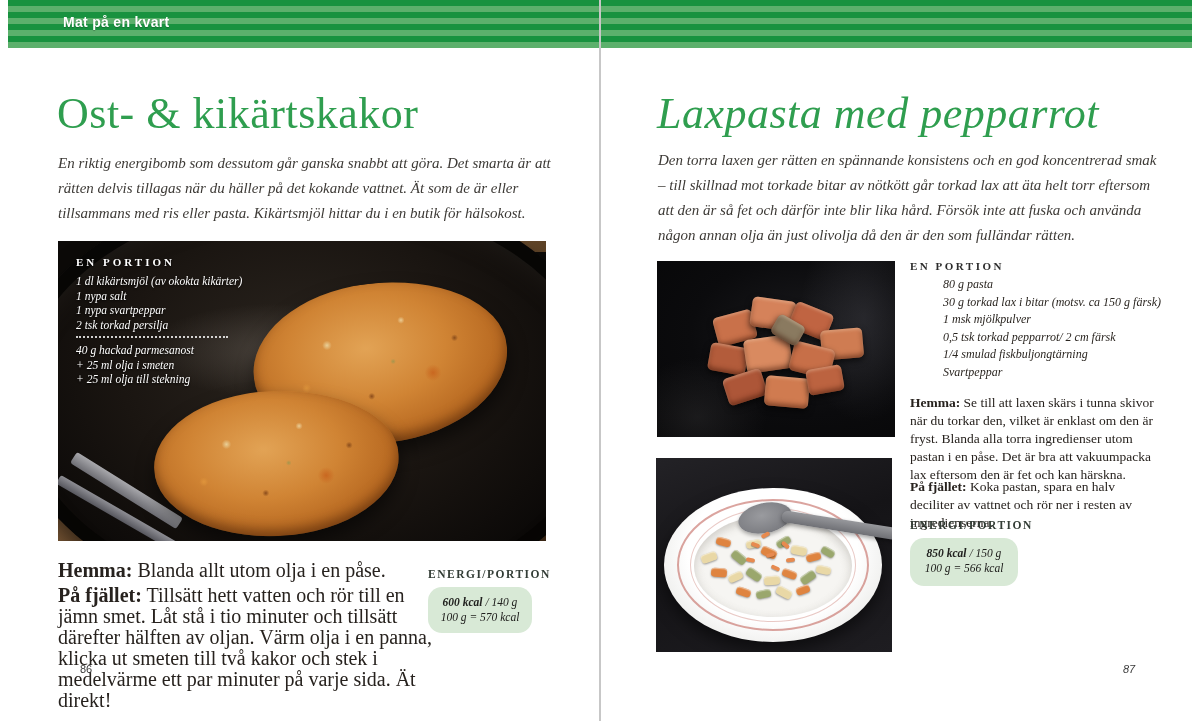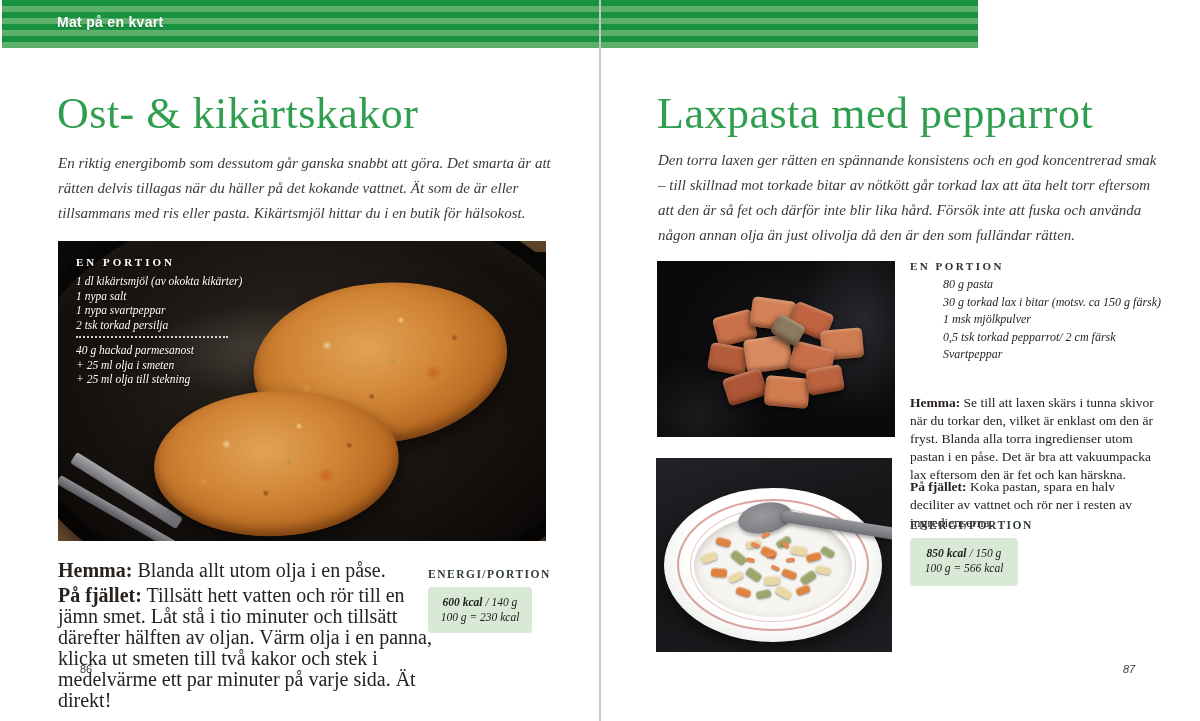--- a/index.html
+++ b/index.html
@@ -1,21 +1,21 @@
 <!DOCTYPE html>
 <html><head>
 <meta charset="utf-8">
 <style>
   * { margin:0; padding:0; box-sizing:border-box; }
   html,body { width:1200px; height:721px; background:#ffffff; overflow:hidden; }
   body { font-family:"Liberation Serif", serif; }
   .spread { position:relative; width:1200px; height:721px; background:#fff; }
 
   
-  .band { position:absolute; left:2px; top:0; width:976px; height:48px;
+  .band { position:absolute; left:8px; top:0; width:1184px; height:48px;
     background:repeating-linear-gradient(180deg,#18923f 0px,#18923f 6px,#5cb06c 6px,#5cb06c 12px); }
   .band-label { position:absolute; left:55px; top:14px; color:#fff;
     font-family:"Liberation Sans", sans-serif; font-weight:bold; font-size:14px; letter-spacing:.3px;
     text-shadow:0 1px 1px rgba(0,0,0,.25); }
 
   
   .gutter { position:absolute; left:599px; top:0; width:2px; height:721px; background:#c7c7c7; }
 
   .page-title { position:absolute; font-size:44px; font-weight:normal; color:#2f9e4f; letter-spacing:.5px; white-space:nowrap; }
   .intro { position:absolute; font-style:italic; font-size:15px; line-height:25px; color:#3d3a36; }
@@ -93,21 +93,21 @@
   
   .step { position:absolute; font-size:20px; line-height:21px; color:#27221e; }
   .step strong { font-weight:bold; }
   .step-sm { font-size:13.5px; line-height:18px; }
 
   .portion-col-heading { position:absolute; font-size:11px; font-weight:bold; letter-spacing:2.5px; color:#2c2c2c; }
   .portion-list { position:absolute; list-style:none;margin-left:33px; }
   .portion-list li { font-size:12px; font-style:italic; line-height:17.5px; color:#2a2520; white-space:nowrap; }
 
   .energy-label { position:absolute; font-size:11.5px; font-weight:bold; letter-spacing:1.5px; color:#333d36; }
-  .energy-box { position:absolute; background:#d8e9d6; border-radius:4px; text-align:center;
+  .energy-box { position:absolute; background:#d8e9d6; border-radius:14px; text-align:center;
     font-style:italic; font-size:11.5px; color:#20201e; line-height:15px; padding-top:8px; }
   .energy-box .b { font-weight:bold; }
 
   .pagenum { position:absolute; font-family:"Liberation Sans", sans-serif; font-size:11px; color:#3a3a3a;margin-left:23px; }
 </style>
 </head>
 <body>
 
 <div class="spread">
 
@@ -154,26 +154,26 @@
     <span>Blanda allt utom olja i en påse.</span>
   </p>
   <p class="step" style="left:58px; top:585px; width:375px;">
     <strong>På fjället:</strong>
     <span>Tillsätt hett vatten och rör till en jämn smet. Låt stå i tio minuter och tillsätt därefter hälften av oljan. Värm olja i en panna, klicka ut smeten till två kakor och stek i medelvärme ett par minuter på varje sida. Ät direkt!</span>
   </p>
 
   <div class="energy-label" style="left:428px; top:568px;">ENERGI/PORTION</div>
   <div class="energy-box" style="left:428px; top:587px; width:104px; height:46px;">
     <span class="b">600 kcal</span><span> / 140 g</span><br>
-    <span>100 g = 230 kcal</span>
+    <span>100 g = 570 kcal</span>
   </div>
 
   <div class="pagenum" style="left:57px; top:663px;">86</div>
 
-  <h1 class="page-title" style="left:657px; top:88px;">Laxpasta med pepparrot</h1>
+  <h1 class="page-title" style="left:657px; top:88px;font-style:italic;">Laxpasta med pepparrot</h1>
 
   <p class="intro" style="left:658px; top:148px; width:505px;">Den torra laxen ger rätten en spännande konsistens och en god koncentrerad smak – till skillnad mot torkade bitar av nötkött går torkad lax att äta helt torr eftersom att den är så fet och därför inte blir lika hård. Försök inte att fuska och använda någon annan olja än just olivolja då den är den som fulländar rätten.</p>
 
   <div class="photo salmon-bg" style="left:657px; top:261px; width:238px; height:176px;">
     <div class="glow-tr"></div>
     <div class="glow-bl"></div>
     <i class="fish" style="left:58px; top:52px; width:40px; height:30px; transform:rotate(-15deg); background:#c9714a;"></i>
     <i class="fish" style="left:94px; top:38px; width:44px; height:30px; transform:rotate(8deg); background:#d5825a;"></i>
     <i class="fish" style="left:134px; top:46px; width:40px; height:28px; transform:rotate(22deg); background:#c06442;"></i>
     <i class="fish" style="left:164px; top:68px; width:42px; height:30px; transform:rotate(-5deg); background:#cf7c52;"></i>
@@ -221,20 +221,21 @@
     <i class="shred" style="left:130px; top:100px; transform:rotate(-5deg);"></i>
     <i class="shred" style="left:115px; top:108px; transform:rotate(25deg);"></i>
   </div>
 
   <div class="portion-col-heading" style="left:910px; top:260px;">EN PORTION</div>
   <ul class="portion-list" style="left:910px; top:276px;">
     <li>80 g pasta</li>
     <li>30 g torkad lax i bitar (motsv. ca 150 g färsk)</li>
     <li>1 msk mjölkpulver</li>
     <li>0,5 tsk torkad pepparrot/ 2 cm färsk</li>
+    <li>1/4 smulad fiskbuljongtärning</li>
     <li>Svartpeppar</li>
   </ul>
 
   <p class="step step-sm" style="left:910px; top:394px; width:246px;">
     <strong>Hemma:</strong>
     <span>Se till att laxen skärs i tunna skivor när du torkar den, vilket är enklast om den är fryst. Blanda alla torra ingredienser utom pastan i en påse. Det är bra att vakuumpacka lax eftersom den är fet och kan härskna.</span>
   </p>
   <p class="step step-sm" style="left:910px; top:478px; width:246px;">
     <strong>På fjället:</strong>
     <span>Koka pastan, spara en halv deciliter av vattnet och rör ner i resten av ingredienserna.</span>

